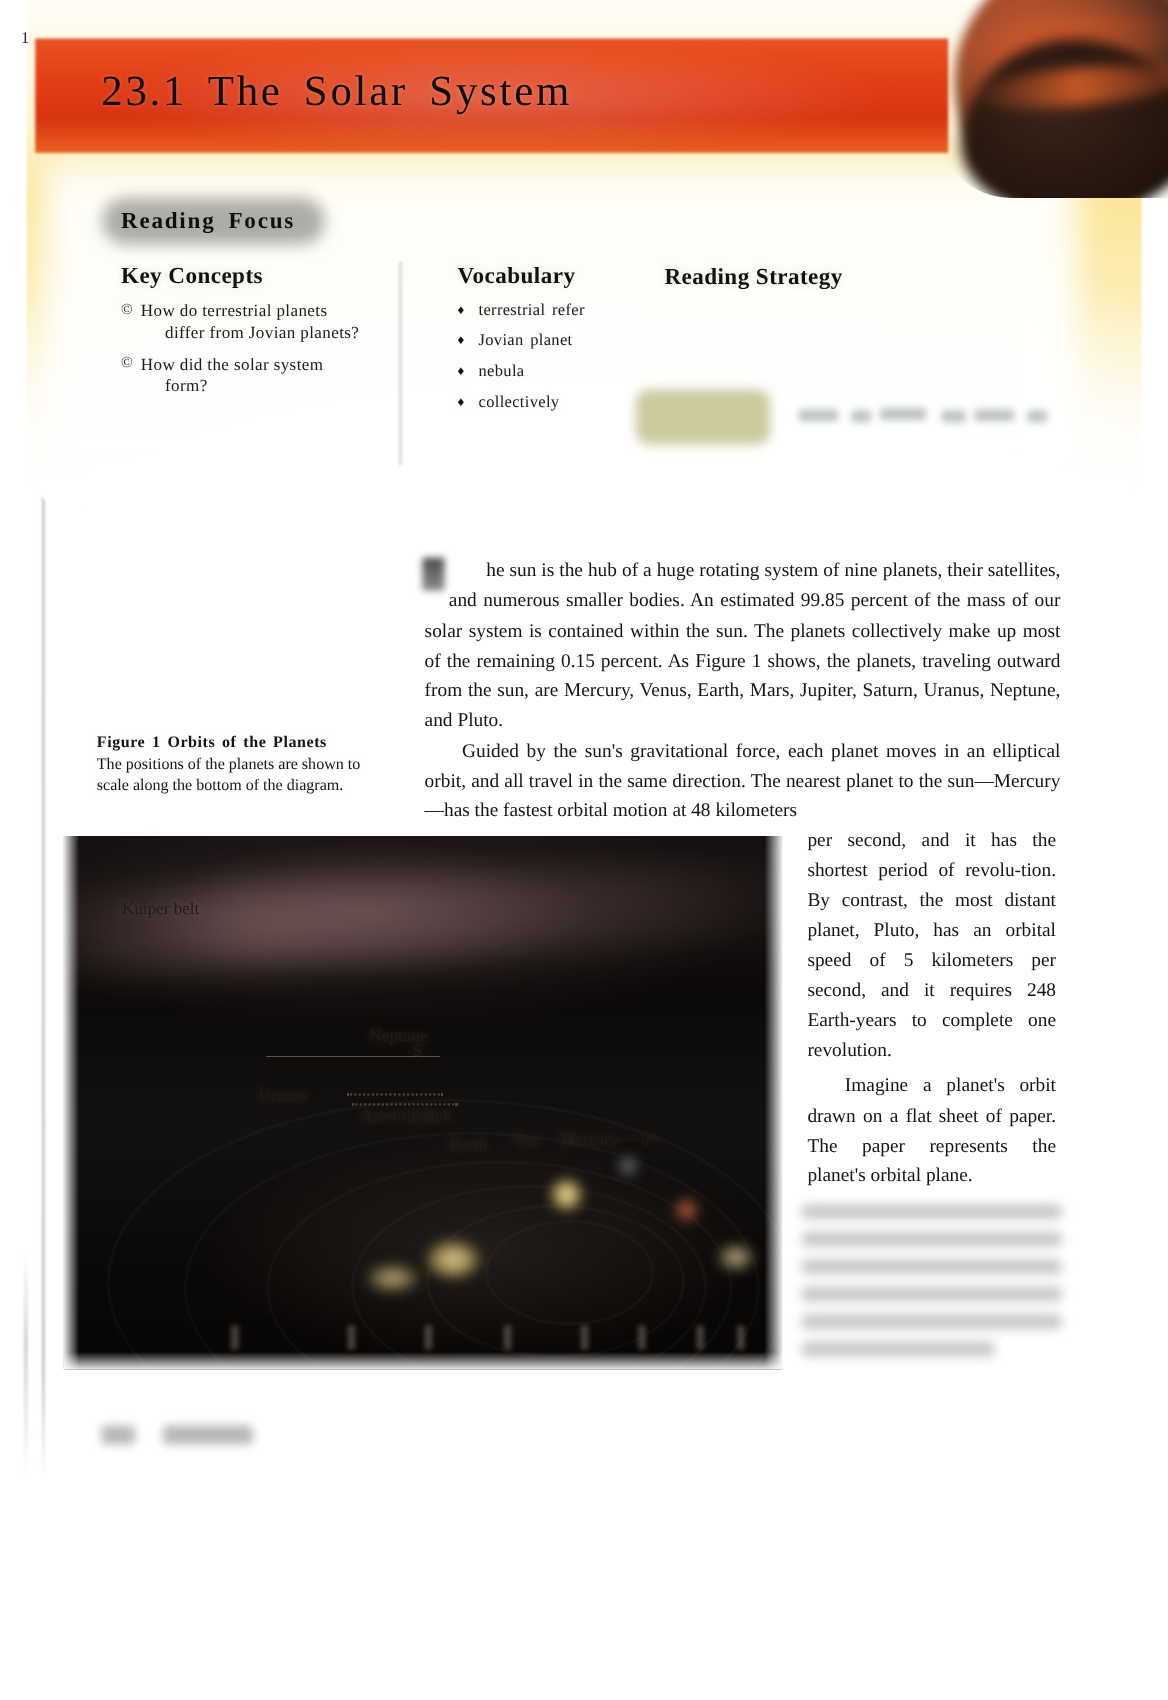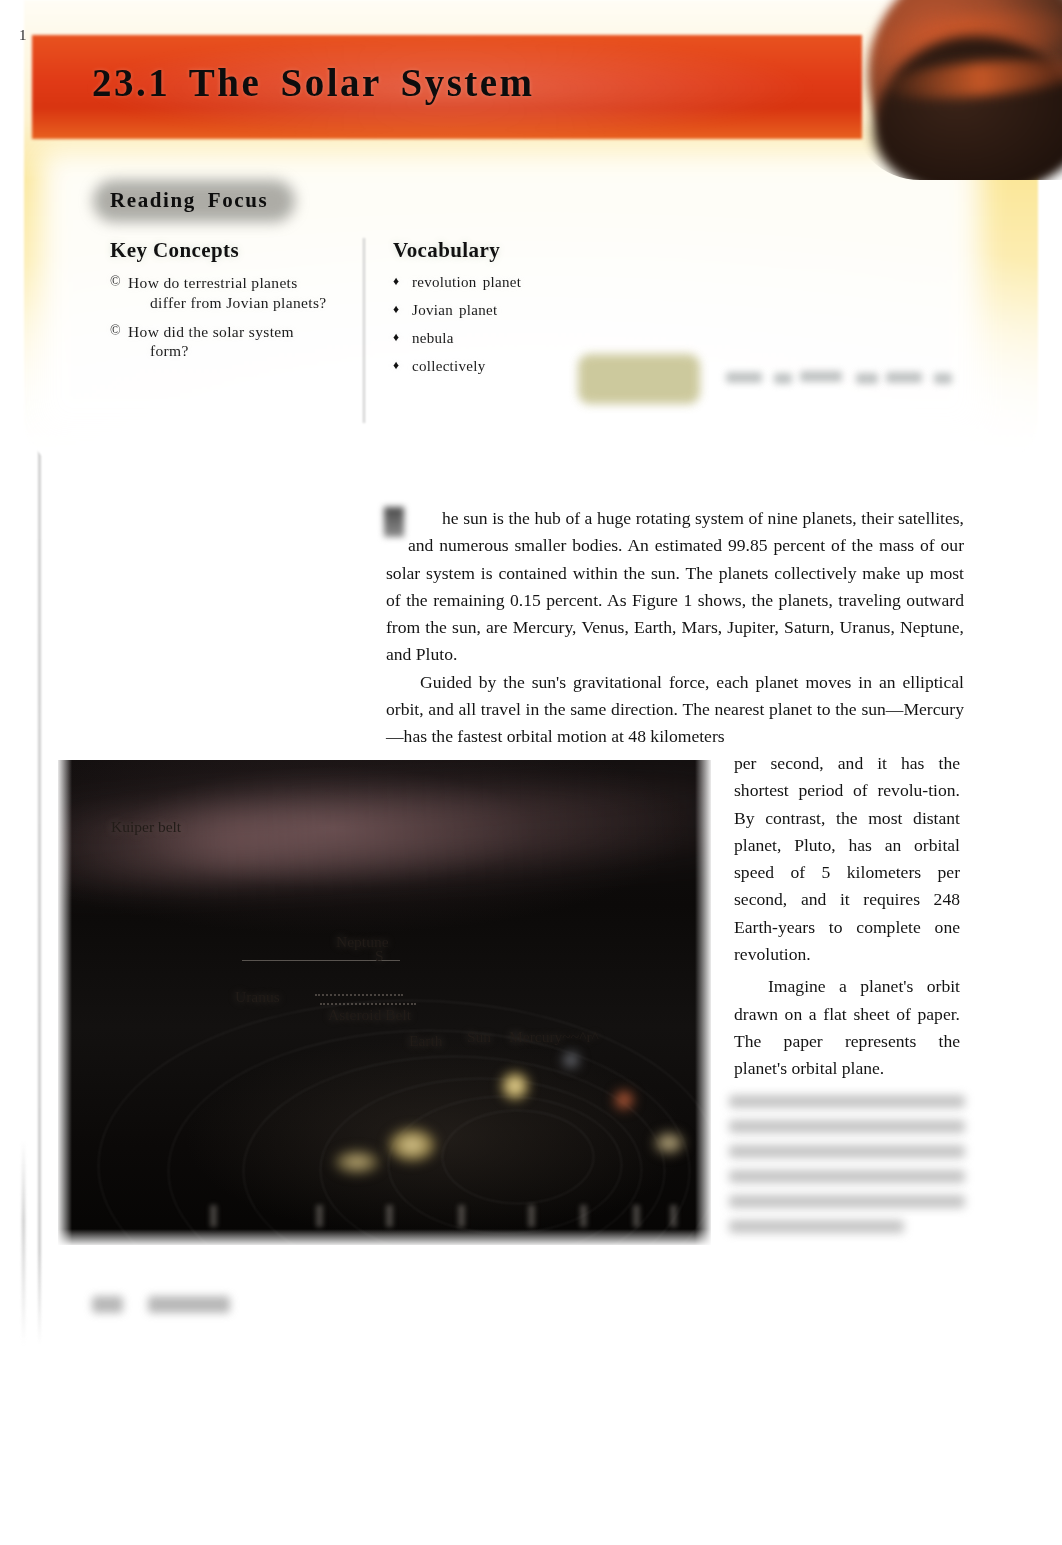--- a/index.html
+++ b/index.html
@@ -87,21 +87,21 @@
     left: 32px; top: 30px;
     width: 836px; height: 116px;
     background: radial-gradient(ellipse at 50% 50%, rgba(255,255,255,.22) 0%, rgba(255,255,255,0) 62%);
     filter: blur(6px);
   }
   .section-title {
     position: absolute;
     left: 92px; top: 60px;
     width: 740px;
     font-size: 39px;
-    font-weight: bold;
+    font-weight: normal;
     color: #0d0d0d;
     letter-spacing: 2.5px;
     word-spacing: 7px;
     font-family: "Liberation Serif", "DejaVu Serif", serif;
     text-shadow: 0 0 4px rgba(255,255,255,.22);
     filter: blur(.45px);
   }
   .page-num {
     position: absolute;
     left: 19px; top: 27px;
@@ -458,42 +458,43 @@
 
     <div class="kc-item">
       <span class="kc-bullet">©</span>
       <span class="kc-text">
         <span>How did the solar system</span>
         <span class="ind">form?</span>
       </span>
     </div>
   </div>
 
-  <div class="focus-col" style="left:393px; top:238px; width:190px;">
+  <div class="focus-col" style="left:416px; top:238px; width:190px;">
     <div class="focus-head">Vocabulary</div>
 
     <div class="vocab-item">
       <span class="vocab-bullet">♦</span>
-      <span>revolution  planet</span>
+      <span>terrestrial  refer</span>
     </div>
     <div class="vocab-item">
       <span class="vocab-bullet">♦</span>
       <span>Jovian  planet</span>
     </div>
     <div class="vocab-item">
       <span class="vocab-bullet">♦</span>
       <span>nebula</span>
     </div>
     <div class="vocab-item">
       <span class="vocab-bullet">♦</span>
       <span>collectively</span>
     </div>
   </div>
 
   <div class="focus-col" style="left:604px; top:239px; width:350px;">
+    <div class="focus-head">Reading Strategy</div>
   </div>
 
   <div class="flow-wrap">
     <div class="flow-halo"></div>
     <div class="flow-box"></div>
     <div class="flow-smudge" style="left:148px; top:20px; width:36px;"></div>
     <div class="flow-smudge" style="left:196px; top:21px; width:18px;"></div>
     <div class="flow-smudge" style="left:222px; top:19px; width:42px;"></div>
     <div class="flow-smudge" style="left:278px; top:21px; width:22px;"></div>
     <div class="flow-smudge" style="left:308px; top:20px; width:36px;"></div>
@@ -509,20 +510,24 @@
     <p>per second, and it has the shortest period of revolu-tion. By contrast, the most distant planet, Pluto, has an orbital speed of 5 kilometers per second, and it requires 248 Earth-years to complete one revolution.</p>
     <p class="ind">Imagine a planet's orbit drawn on a flat sheet of paper. The paper represents the planet's orbital plane.</p>
     <div class="blurline" style="width:100%;"></div>
     <div class="blurline" style="width:100%;"></div>
     <div class="blurline" style="width:100%;"></div>
     <div class="blurline" style="width:100%;"></div>
     <div class="blurline" style="width:100%;"></div>
     <div class="blurline" style="width:74%;"></div>
   </div>
 
+  <div class="fig-cap">
+    <b>Figure 1 Orbits of the Planets</b><br>
+    <span>The positions of the planets are shown to scale along the bottom of the diagram.</span>
+  </div>
 
   <div class="figure">
     <div class="fig-sky"></div>
     <div class="fig-band"></div>
 
     <div class="orbit" style="left:40px; top:240px; width:620px; height:330px;"></div>
     <div class="orbit" style="left:110px; top:270px; width:520px; height:280px;"></div>
     <div class="orbit" style="left:185px; top:296px; width:420px; height:228px;"></div>
     <div class="orbit" style="left:262px; top:318px; width:320px; height:182px;"></div>
     <div class="orbit" style="left:330px; top:336px; width:232px; height:136px;"></div>

